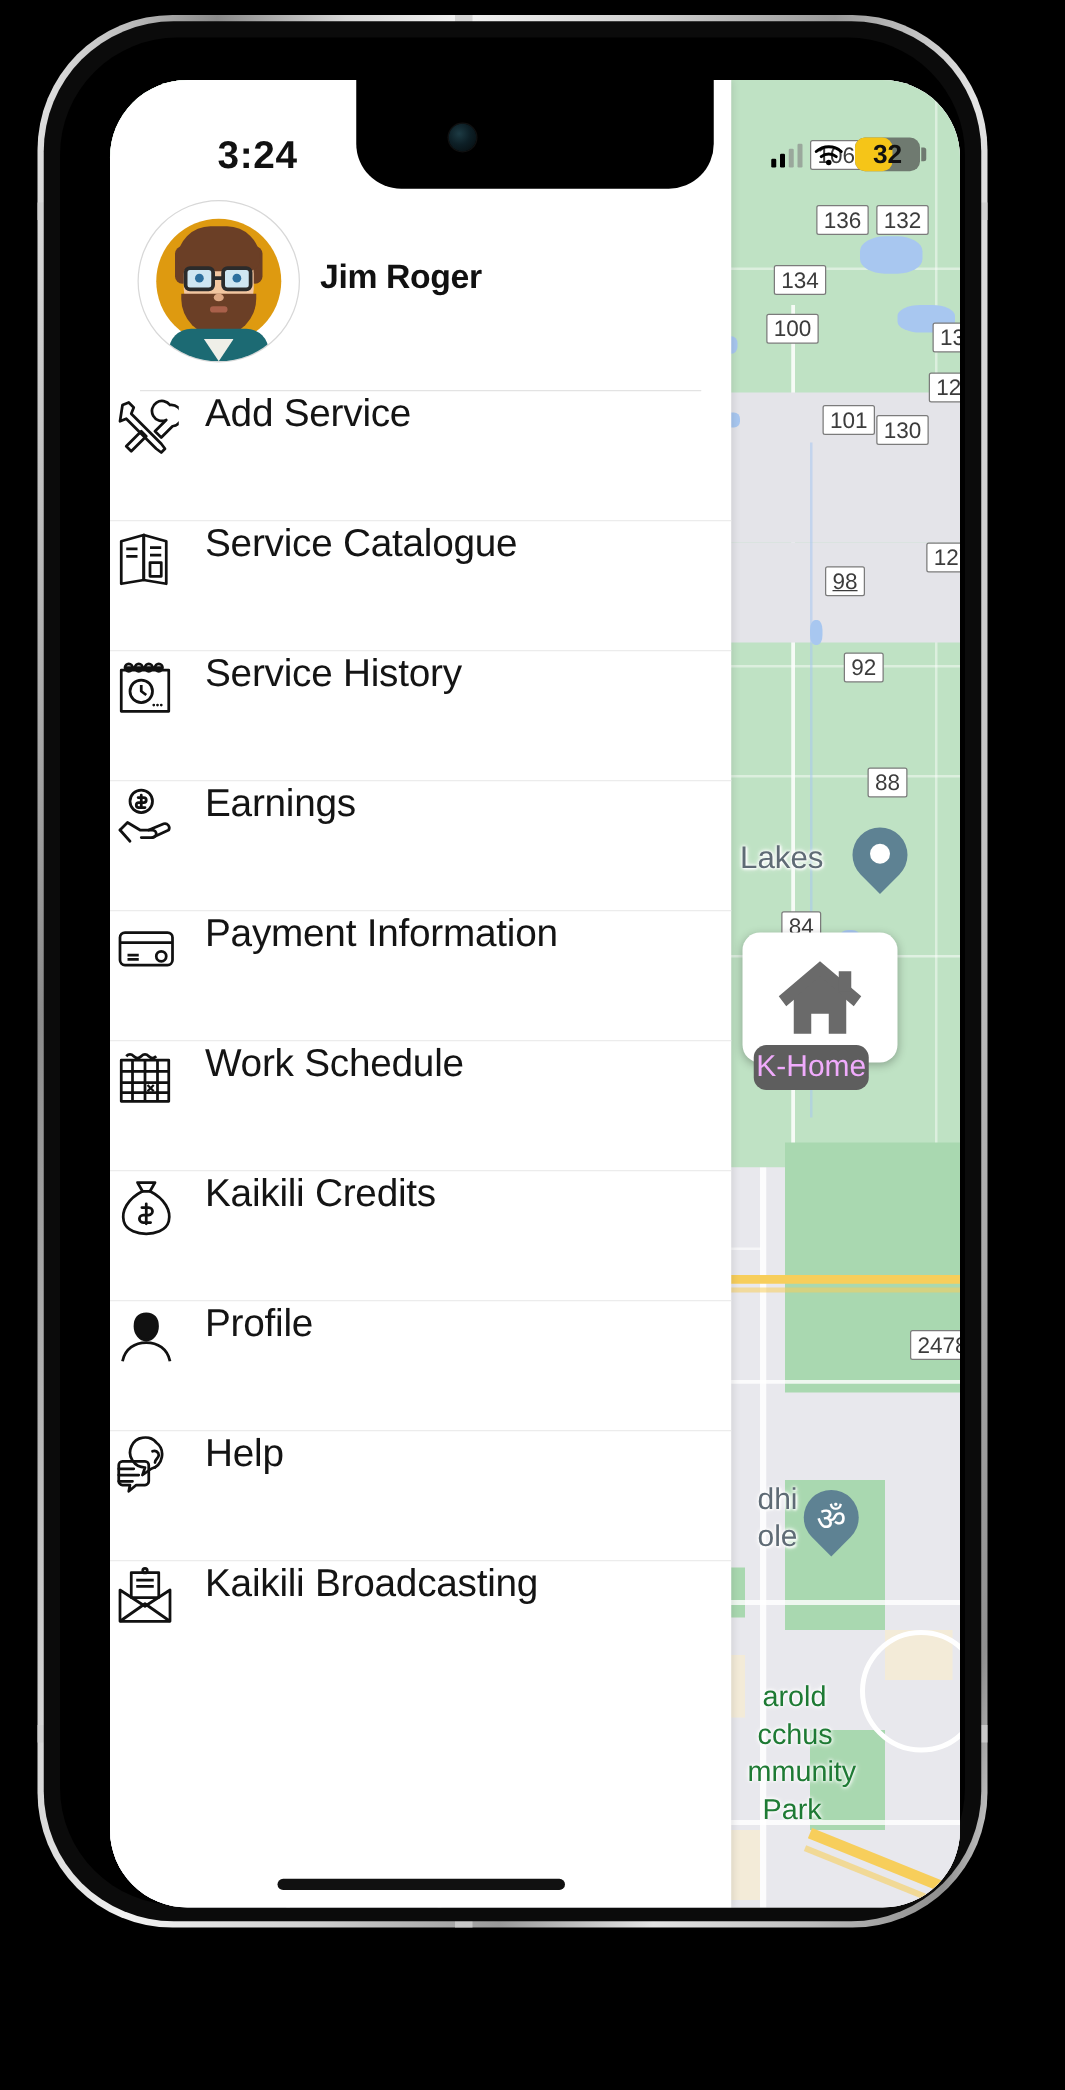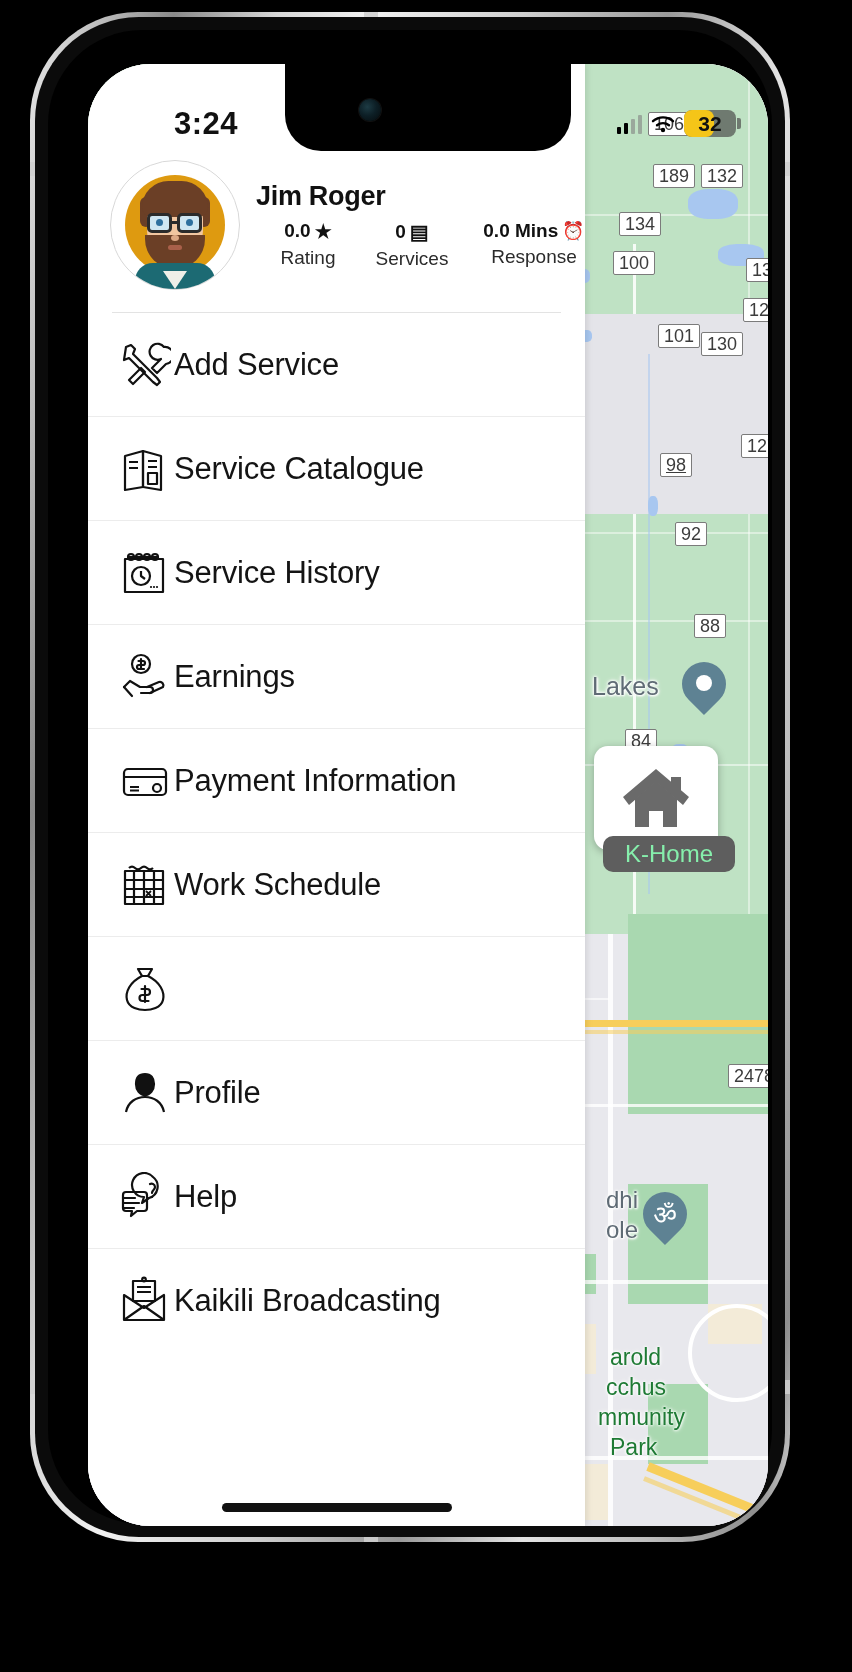--- a/index.html
+++ b/index.html
@@ -125,22 +125,22 @@
   .pin .om-glyph{
     position:absolute;left:0;top:4px;width:44px;text-align:center;font-size:26px;color:#fff;
   }
 
   
   .home-card{
     position:absolute;width:124px;height:104px;background:#fff;border-radius:14px;
     box-shadow:0 2px 8px rgba(0,0,0,.28);display:flex;align-items:center;justify-content:center;
   }
   .home-label{
-    position:absolute;background:#5e5e5e;color:#86efac;border-radius:10px;
-    padding:4px 22px;font-size:24px;font-weight:500;white-space:nowrap;
+    position:absolute;background:#5e5e5e;color:#f0abfc;border-radius:10px;
+    padding:4px 2px;font-size:24px;font-weight:500;white-space:nowrap;
   }
 
   
   .drawer{
     position:absolute;left:0;top:0;width:497px;height:1462px;background:#fff;z-index:20;
     box-shadow:2px 0 6px rgba(0,0,0,.10);
   }
   .profile{
     padding:96px 0 0 0;display:flex;align-items:center;gap:16px;padding-left:22px;
   }
@@ -168,21 +168,21 @@
   .pname{font-size:27px;font-weight:700;color:#111;margin:0 0 8px 0;letter-spacing:-.3px;}
   .stats{display:flex;align-items:flex-start;gap:0;}
   .stat{display:flex;flex-direction:column;align-items:center;}
   .stat .v{font-size:19px;font-weight:700;color:#111;display:flex;align-items:center;gap:4px;white-space:nowrap;}
   .stat .l{font-size:19px;color:#2b2b2b;margin-top:4px;}
   .sep-line{height:1px;background:#e3e3e3;margin:22px 24px 0 24px;}
 
   
   .menu{margin-top:0;}
   .mrow{
-    height:104px;display:flex;align-items:center;padding-left:28px;
+    height:104px;display:flex;gap:18px;
     border-bottom:1px solid #ececec;box-sizing:border-box;
   }
   .mrow:last-child{border-bottom:none;}
   .micon{width:58px;height:58px;flex:none;display:flex;align-items:center;justify-content:center;}
   .mlabel{font-size:31px;color:#141414;letter-spacing:-.2px;font-weight:400;}
 
   .home-ind{
     position:absolute;left:50%;transform:translateX(-50%);bottom:14px;
     width:230px;height:9px;border-radius:5px;background:#111;z-index:60;
   }
@@ -294,21 +294,21 @@
             <div class="grid-h" style="left:141px;top:934px;width:380px;height:2px;opacity:.6;"></div>
 
             <div class="hwy" style="left:141px;top:956px;width:539px;height:7px;"></div>
             <div class="hwy" style="left:141px;top:966px;width:539px;height:4px;opacity:.55;"></div>
             <div class="hwy" style="left:560px;top:1398px;width:160px;height:9px;transform:rotate(22deg);transform-origin:left center;"></div>
             <div class="hwy" style="left:556px;top:1412px;width:160px;height:5px;opacity:.6;transform:rotate(22deg);transform-origin:left center;"></div>
 
             <div style="position:absolute;left:600px;top:1240px;width:90px;height:90px;border:4px solid #fff;border-radius:50%;background:transparent;"></div>
 
             <div class="shield" style="left:560px;top:48px;">106</div>
-            <div class="shield" style="left:565px;top:100px;">189</div>
+            <div class="shield" style="left:565px;top:100px;">136</div>
             <div class="shield" style="left:613px;top:100px;">132</div>
             <div class="shield" style="left:531px;top:148px;">134</div>
             <div class="shield" style="left:525px;top:187px;">100</div>
             <div class="shield" style="left:658px;top:194px;">131</div>
             <div class="shield" style="left:655px;top:234px;">128</div>
             <div class="shield" style="left:570px;top:260px;">101</div>
             <div class="shield" style="left:613px;top:268px;">130</div>
             <div class="shield" style="left:653px;top:370px;">127</div>
 
             <div class="shield" style="left:572px;top:389px;text-decoration:underline;">98</div>
@@ -362,43 +362,20 @@
                 <div class="av-eye-l"></div>
                 <div class="av-eye-r"></div>
                 <div class="av-nose"></div>
                 <div class="av-mouth"></div>
                 <div class="av-shirt"></div>
                 <div class="av-collar"></div>
               </div>
 
               <div style="flex:1;">
                 <div class="pname">Jim Roger</div>
-                <div class="stats">
-                  <div class="stat" style="width:104px;">
-                    <div class="v">
-                      <span>0.0</span>
-                      <span>★</span>
-                    </div>
-                    <div class="l">Rating</div>
-                  </div>
-                  <div class="stat" style="width:104px;">
-                    <div class="v">
-                      <span>0</span>
-                      <span style="font-size:20px;">▤</span>
-                    </div>
-                    <div class="l">Services</div>
-                  </div>
-                  <div class="stat" style="width:140px;">
-                    <div class="v">
-                      <span>0.0 Mins</span>
-                      <span style="font-size:18px;">⏰</span>
-                    </div>
-                    <div class="l">Response</div>
-                  </div>
-                </div>
               </div>
             </div>
 
             <div class="sep-line"></div>
 
             <div class="menu">
 
               <div class="mrow">
                 <span class="micon">
                   <svg width="52" height="52" viewBox="0 0 52 52" fill="none" stroke="#111" stroke-width="2.2" stroke-linecap="round" stroke-linejoin="round">
@@ -479,20 +456,21 @@
               </div>
 
               <div class="mrow">
                 <span class="micon">
                   <svg width="50" height="50" viewBox="0 0 50 50" fill="none" stroke="#111" stroke-width="2.2" stroke-linecap="round" stroke-linejoin="round">
                     <path d="M18 5 l14 0 -4 7 h-6 z"></path>
                     <path d="M22 12 C10 18 5 28 7 36 c2 8 12 10 18 10 s16 -2 18 -10 c2 -8 -3 -18 -15 -24"></path>
                     <path d="M25 22 v16 M21.5 25 h5.5 a3 3 0 0 1 0 6 h-4.5 a3 3 0 0 0 0 6 h6"></path>
                   </svg>
                 </span>
+                <span class="mlabel">Kaikili Credits</span>
               </div>
 
               <div class="mrow">
                 <span class="micon">
                   <svg width="50" height="50" viewBox="0 0 50 50" fill="none" stroke="#111" stroke-width="2.2" stroke-linejoin="round">
                     <path d="M25 6 c-6 0 -9 4 -9 10 c0 6 4 11 9 11 s9 -5 9 -11 c0 -6 -3 -10 -9 -10z" fill="#111"></path>
                     <path d="M6 44 c2 -10 10 -15 19 -15 s17 5 19 15"></path>
                   </svg>
                 </span>
                 <span class="mlabel">Profile</span>

